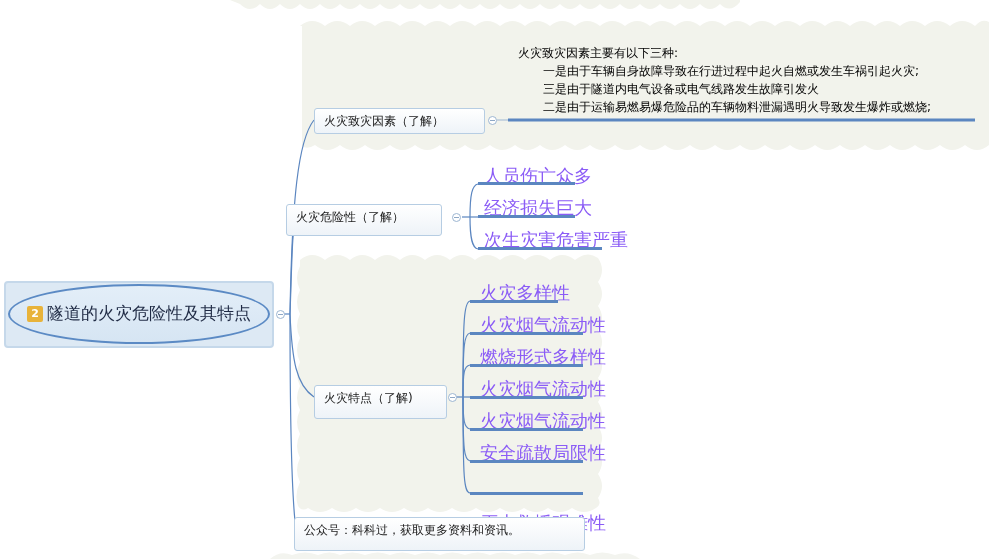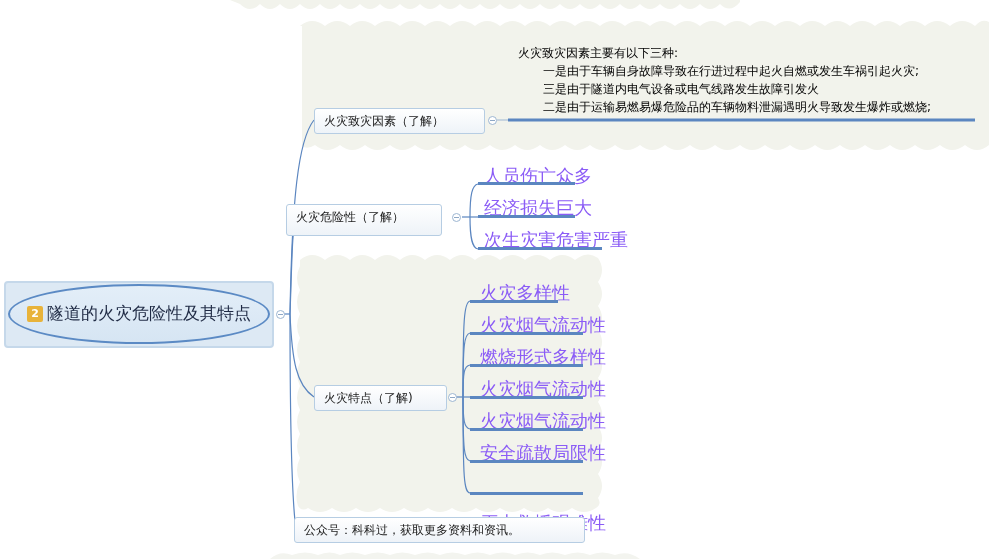--- a/index.html
+++ b/index.html
@@ -15,21 +15,21 @@
   .badge { display:inline-block; width:16px; height:16px; background:#e8b33a; color:#fff; font-size:11px; font-weight:bold;
            text-align:center; line-height:16px; border-radius:2px; margin-right:4px; }
   .topic { position:absolute; background:linear-gradient(#ffffff,#eef3f8); border:1px solid #b6cde3; border-radius:3px;
            font-size:12px; color:#1a1a1a; white-space:nowrap; box-sizing:border-box; padding:0 9px; line-height:24px; }
   .collapse { position:absolute; width:9px; height:9px; border:1px solid #9db6d2; border-radius:50%; background:#fff; box-sizing:border-box; }
   .collapse::after { content:""; position:absolute; left:1px; right:1px; top:3px; height:1px; background:#8ea8c6; }
   .leaf { position:absolute; font-size:18px; color:#8b5cf6; white-space:nowrap; }
   .leaf-line { position:absolute; height:3px; background:#5b86c0; }
   .note { position:absolute; left:518px; top:44px; font-size:12px; line-height:18px; color:#000000; white-space:nowrap; }
   .note div.indent { padding-left:25px; }
-  .footer-topic { position:absolute; left:294px; top:517px; width:291px; height:26px; }
+  .footer-topic { position:absolute; left:294px; top:517px; width:291px; height:34px; }
 </style>
 </head>
 <body>
 
 <svg class="wave-svg" width="989" height="559">
   <defs>
     <pattern id="waveTop" width="26" height="10" patternUnits="userSpaceOnUse">
       <path d="M0 10 Q6.5 0 13 5 Q19.5 10 26 5 L26 10 Z" fill="#f2f3ec"></path>
     </pattern>
   </defs>
@@ -104,21 +104,21 @@
 </div>
 <div class="collapse" style="left:452px; top:213px;"></div>
 
 <div class="leaf" style="left:484px; top:164px;">人员伤亡众多</div>
 <div class="leaf-line" style="left:478px; top:182px; width:97px;"></div>
 <div class="leaf" style="left:484px; top:196px;">经济损失巨大</div>
 <div class="leaf-line" style="left:478px; top:215px; width:97px;"></div>
 <div class="leaf" style="left:484px; top:228px;text-align:right;">次生灾害危害严重</div>
 <div class="leaf-line" style="left:478px; top:247px; width:124px;"></div>
 
-<div class="topic" style="left:314px; top:385px; width:133px; height:26px;">
+<div class="topic" style="left:314px; top:385px; width:133px; height:34px;">
   <span>火灾特点（了解)</span>
 </div>
 <div class="collapse" style="left:448px; top:393px;"></div>
 
 <div class="leaf" style="left:480px; top:281px;">火灾多样性</div>
 <div class="leaf-line" style="left:470px; top:300px; width:88px;"></div>
 <div class="leaf" style="left:480px; top:313px;">火灾烟气流动性</div>
 <div class="leaf-line" style="left:470px; top:332px; width:113px;"></div>
 <div class="leaf" style="left:480px; top:345px;">燃烧形式多样性</div>
 <div class="leaf-line" style="left:470px; top:364px; width:113px;"></div>

